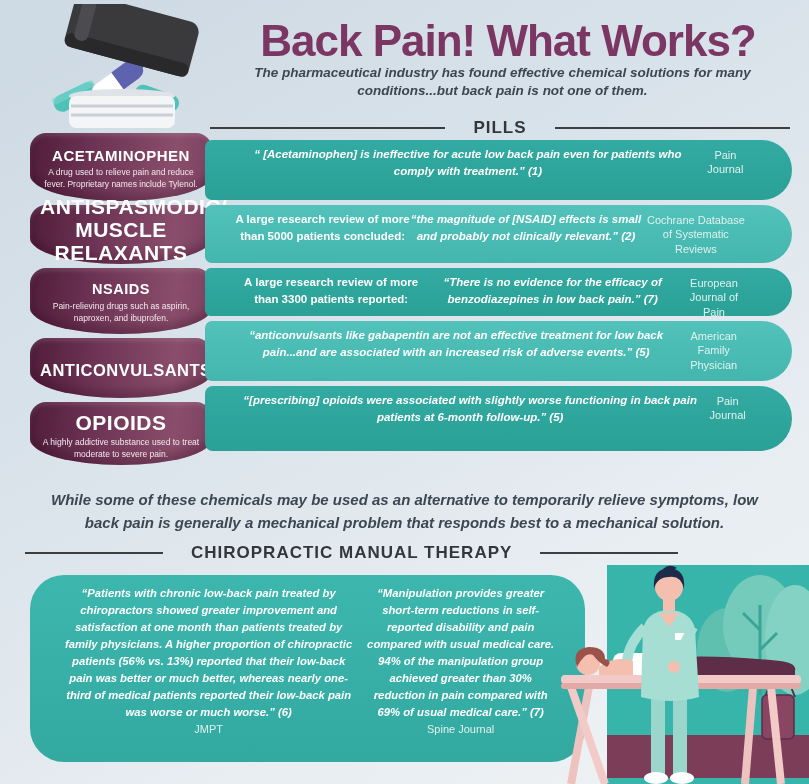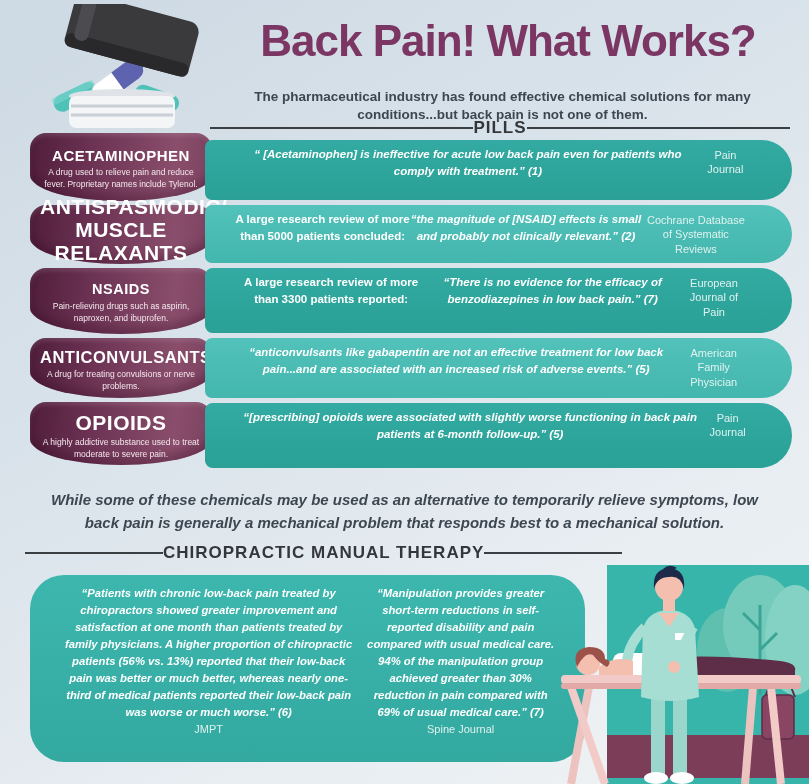--- a/index.html
+++ b/index.html
@@ -4,23 +4,23 @@
 <style>
   html,body{margin:0;padding:0;}
   body{
     width:809px;height:784px;position:relative;overflow:hidden;
     font-family:"Liberation Sans",sans-serif;
     background:linear-gradient(150deg,#cdd9e3 0%,#d8e2ea 35%,#e9eef2 75%,#f0f3f5 100%);
   }
   
   .title{position:absolute;left:208px;top:16px;width:600px;text-align:center;
     font-size:44px;font-weight:bold;letter-spacing:-1px;color:#7b3664;}
-  .subtitle{position:absolute;left:230px;top:88px;width:545px;text-align:center;
-    font-size:13.5px;font-weight:bold;color:#3d4751;line-height:1.35;}
-  .section-header{position:absolute;display:flex;align-items:center;gap:0;}
+  .subtitle{position:absolute;left:230px;top:64px;width:545px;text-align:center;
+    font-size:13.5px;font-weight:bold;font-style:italic;color:#3d4751;line-height:1.35;}
+  .section-header{position:absolute;display:flex;align-items:center;gap:28px;}
   .section-header .hline{height:2px;background:#3a3f44;flex:1;}
   .section-header .hline.fixed{flex:0 0 138px;}
   .section-header .htext{font-size:17px;font-weight:bold;letter-spacing:1px;color:#33373b;white-space:nowrap;}
   #pills-header{left:210px;top:118px;width:580px;}
   #chiro-header{left:25px;top:543px;width:618px;}
   
   .cap-illus{position:absolute;left:18px;top:4px;}
   .bottle{position:absolute;left:30px;top:133px;width:182px;display:flex;flex-direction:column;gap:4px;}
   .seg{box-sizing:border-box;color:#fff;text-align:center;padding:17px 10px 12px;
     background:linear-gradient(97deg,#4f1d3a 0%,#6d3354 35%,#8a4e6c 78%,#7c4160 100%);
@@ -33,21 +33,21 @@
   .seg:nth-child(2){height:59px}.seg:nth-child(2) .seg-title{font-size:21px}
   .seg:nth-child(3){height:66px}.seg:nth-child(3) .seg-title{font-size:14.5px}
   .seg:nth-child(4){height:60px}.seg:nth-child(4) .seg-title{font-size:16.5px}
   .seg:nth-child(5){height:63px}.seg:nth-child(5) .seg-title{font-size:21px}
   
   .quotes{position:absolute;left:205px;top:140px;width:587px;display:flex;flex-direction:column;gap:5px;}
   .qbox{box-sizing:border-box;border-radius:8px 34px 34px 8px;color:#fff;text-align:center;
     display:flex;flex-direction:row;justify-content:center;padding:6px 42px 6px 30px;}
   .qbox.dark{background:linear-gradient(180deg,#33aba2 0%,#2aa096 100%);}
   .qbox.light{background:linear-gradient(180deg,#52c2ba 0%,#43b6ad 100%);}
-  .qbox:nth-child(1){height:60px}.qbox:nth-child(2){height:58px}.qbox:nth-child(3){height:65px}
+  .qbox:nth-child(1){height:60px}.qbox:nth-child(2){height:58px}.qbox:nth-child(3){height:48px}
   .qbox:nth-child(4){height:60px}.qbox:nth-child(5){height:65px}
   .q-intro{font-size:11.5px;font-weight:bold;line-height:1.45;}
   .q-intro:empty{display:none;}
   .q-quote{font-size:11.5px;font-weight:bold;font-style:italic;line-height:1.45;}
   .q-source{font-size:11px;color:#def2f0;margin-top:2px;line-height:1.3;}
   
   .transition{position:absolute;left:38px;top:489px;width:733px;text-align:center;
     font-size:15px;font-weight:bold;font-style:italic;color:#3d4751;line-height:1.5;}
   
   .chiro-box{position:absolute;left:30px;top:575px;width:555px;height:187px;box-sizing:border-box;
@@ -106,21 +106,20 @@
   <div class="seg">
     <div class="seg-title">ANTISPASMODIC/ MUSCLE RELAXANTS</div>
     <div class="seg-desc">A drug used to prevent or relieve spasms.</div>
   </div>
   <div class="seg">
     <div class="seg-title">NSAIDS</div>
     <div class="seg-desc">Pain-relieving drugs such as aspirin, naproxen, and ibuprofen.</div>
   </div>
   <div class="seg">
     <div class="seg-title">ANTICONVULSANTS</div>
-    <div class="seg-desc">A drug for treating convulsions or nerve problems.</div>
   </div>
   <div class="seg">
     <div class="seg-title">OPIOIDS</div>
     <div class="seg-desc">A highly addictive substance used to treat moderate to severe pain.</div>
   </div>
 </div>
 
 <div class="quotes">
   <div class="qbox dark">
 

